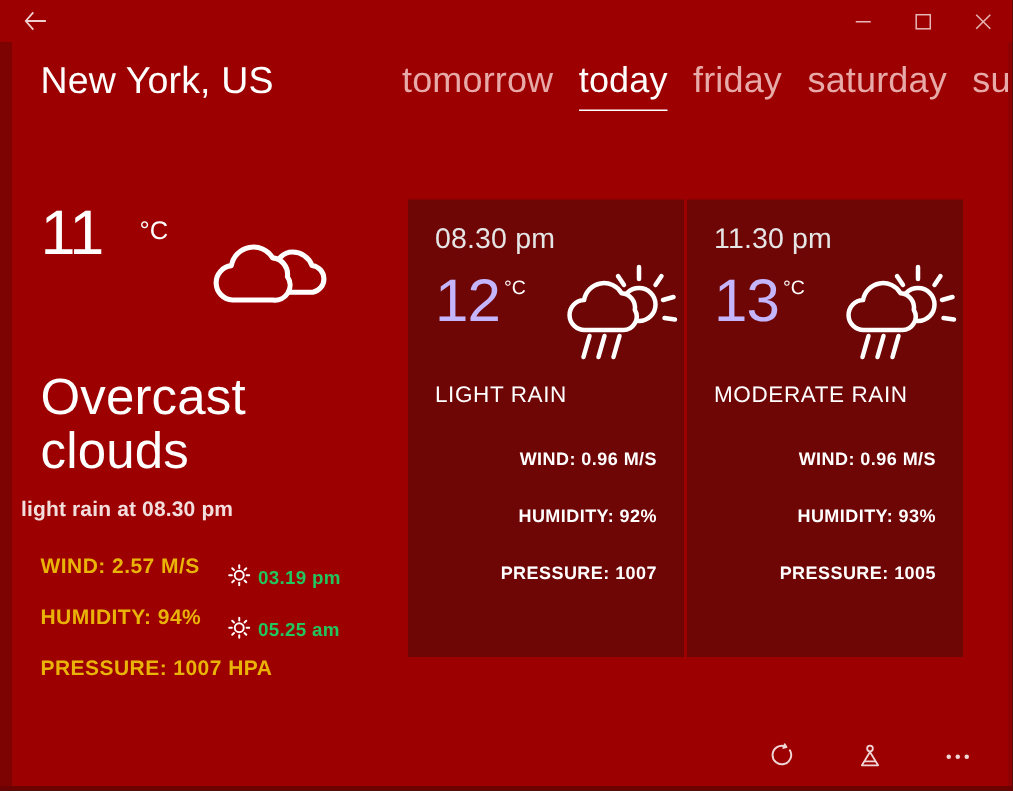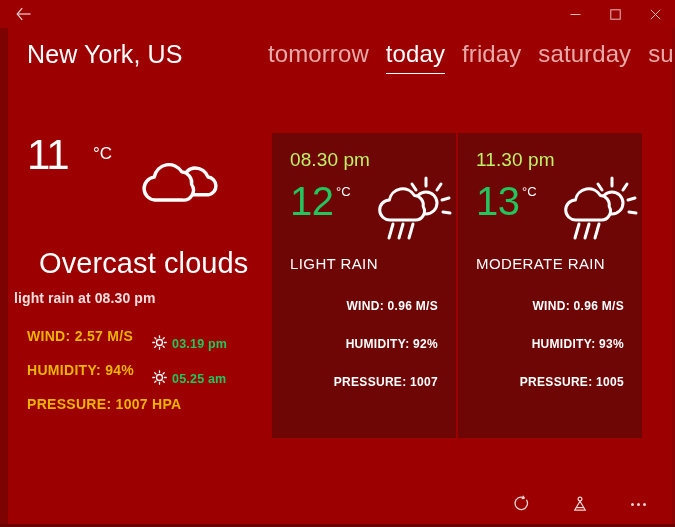--- a/index.html
+++ b/index.html
@@ -149,23 +149,23 @@
     left: 66px; top: 4px;
     font-size: 17px;
     font-weight: 300;
     color: #ffffff;
   }
   .current-icon {
     position: absolute;
     left: 110px; top: 10px;
   }
   .condition-title {
-    margin-left: 39px;
+    margin-left: 27px;
     margin-top: 38px;
-    font-size: 29px;
+    font-size: 34px;
     font-weight: 300;
     color: #ffffff;
     line-height: 1.05;
     letter-spacing: 0.1px;
   }
   .condition-sub {
     margin-left: 14px;
     margin-top: 12px;
     font-size: 14px;
     font-weight: 700;
@@ -215,34 +215,34 @@
     height: 305px;
     background: #6f0606;
     box-sizing: border-box;
     padding: 16px 18px 0 18px;
     position: relative;
     cursor: pointer;
   }
   .card-time {
     font-size: 19px;
     font-weight: 300;
-    color: #bef264;
+    color: #e5e5e5;
     letter-spacing: 0.1px;
   }
   .card-temp-row {
     position: relative;
     height: 66px;
     margin-top: 10px;
   }
   .card-temp {
     position: absolute;
     left: 0; top: 0;
     font-size: 40px;
     font-weight: 200;
-    color: #22c55e;
+    color: #c4b5fd;
     line-height: 1;
     letter-spacing: -0.5px;
   }
   .card-temp-unit {
     position: absolute;
     left: 46px; top: 3px;
     font-size: 13px;
     font-weight: 300;
     color: #ffffff;
   }

